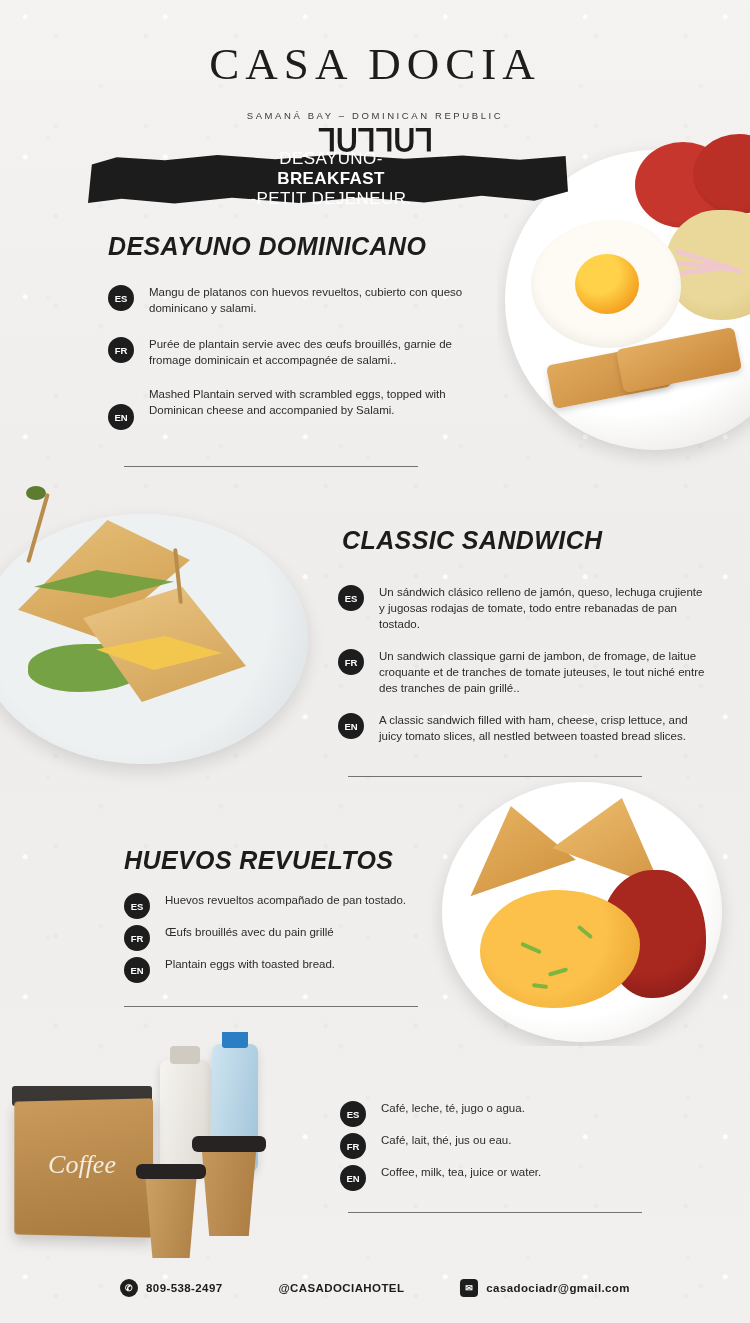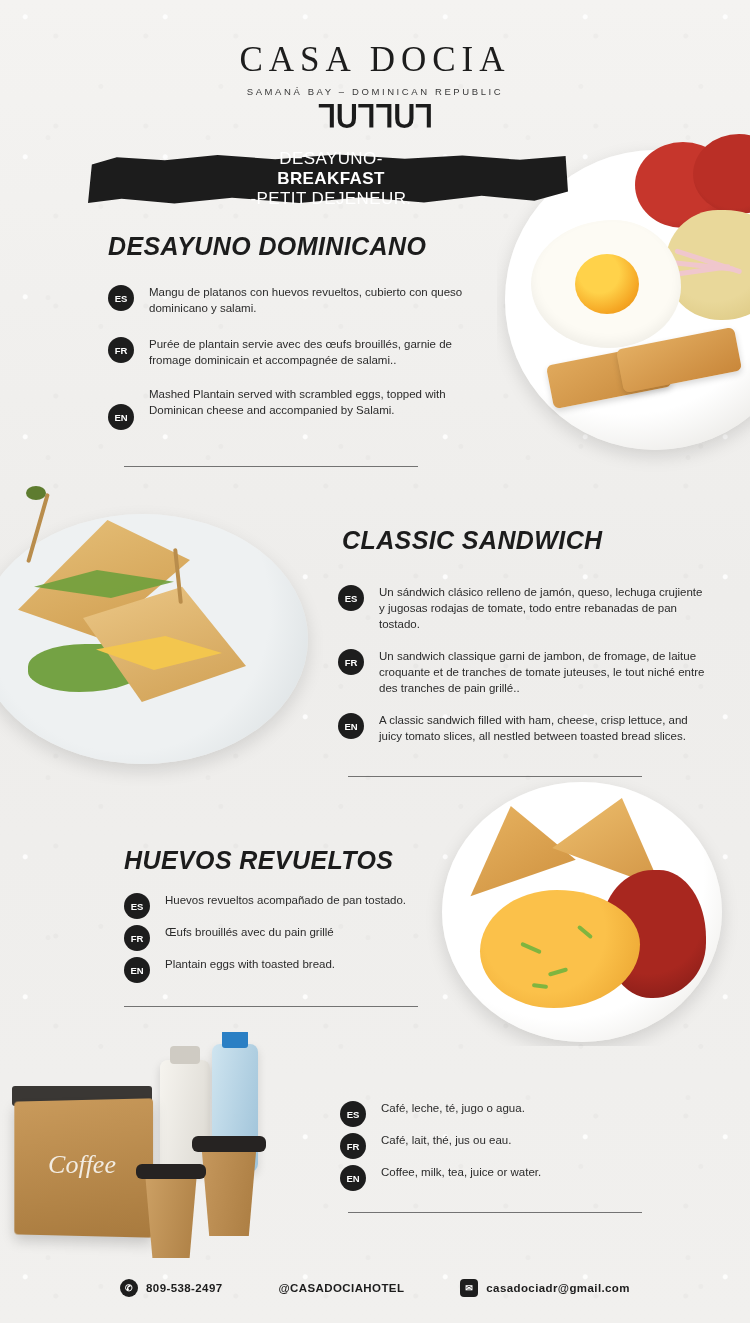--- a/index.html
+++ b/index.html
@@ -30,28 +30,28 @@
   .sheet { position: absolute; inset: 0; z-index: 2; }
 
   
   .brand {
     position: absolute;
     top: 42px; left: 0; width: 750px;
     text-align: center;
   }
   .brand-name {
     font-family: "Liberation Serif", serif;
-    font-size: 35px;
+    font-size: 45px;
     letter-spacing: 6px;
     color: #1d1d1d;
     font-weight: 400;
     line-height: 1;
   }
   .brand-sub {
-    margin-top: 9px;
+    margin-top: 23px;
     font-size: 9.5px;
     letter-spacing: 2.6px;
     color: #3a3a3a;
   }
   .brand-glyph {
     margin-top: 4px;
     font-family: "DejaVu Sans Mono", monospace;
     font-size: 31px;
     font-weight: 700;
     letter-spacing: -1px;

